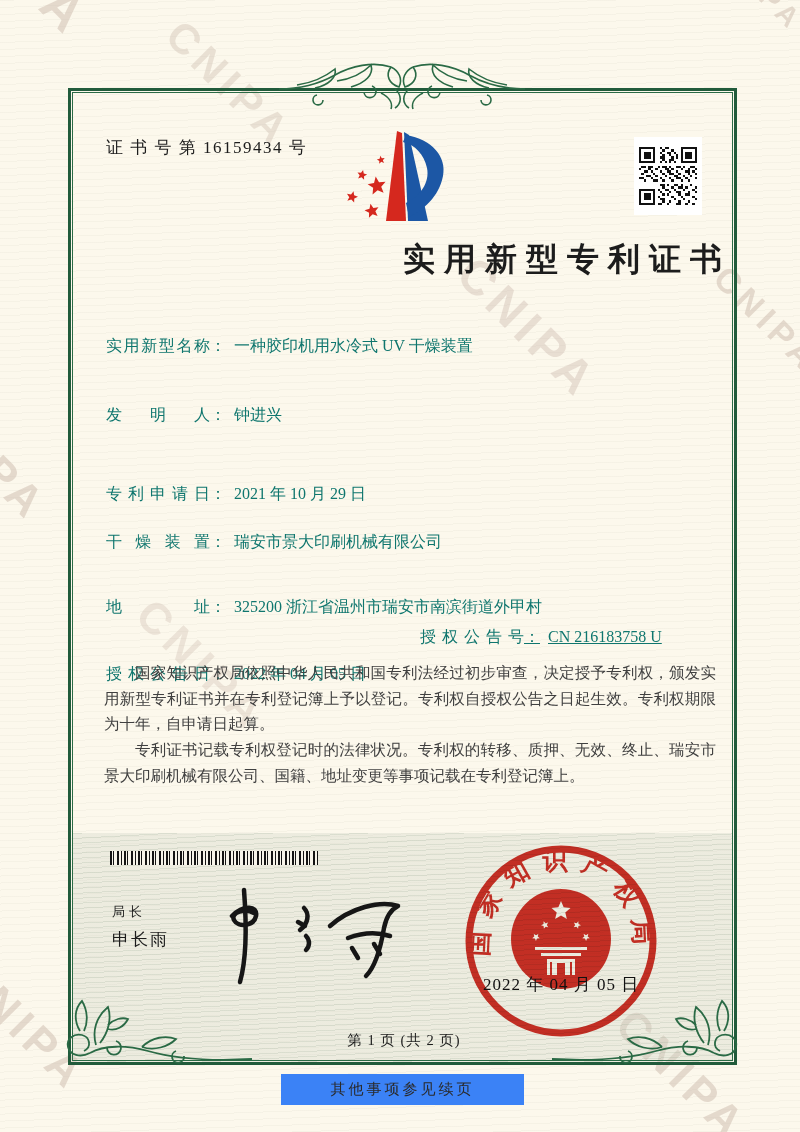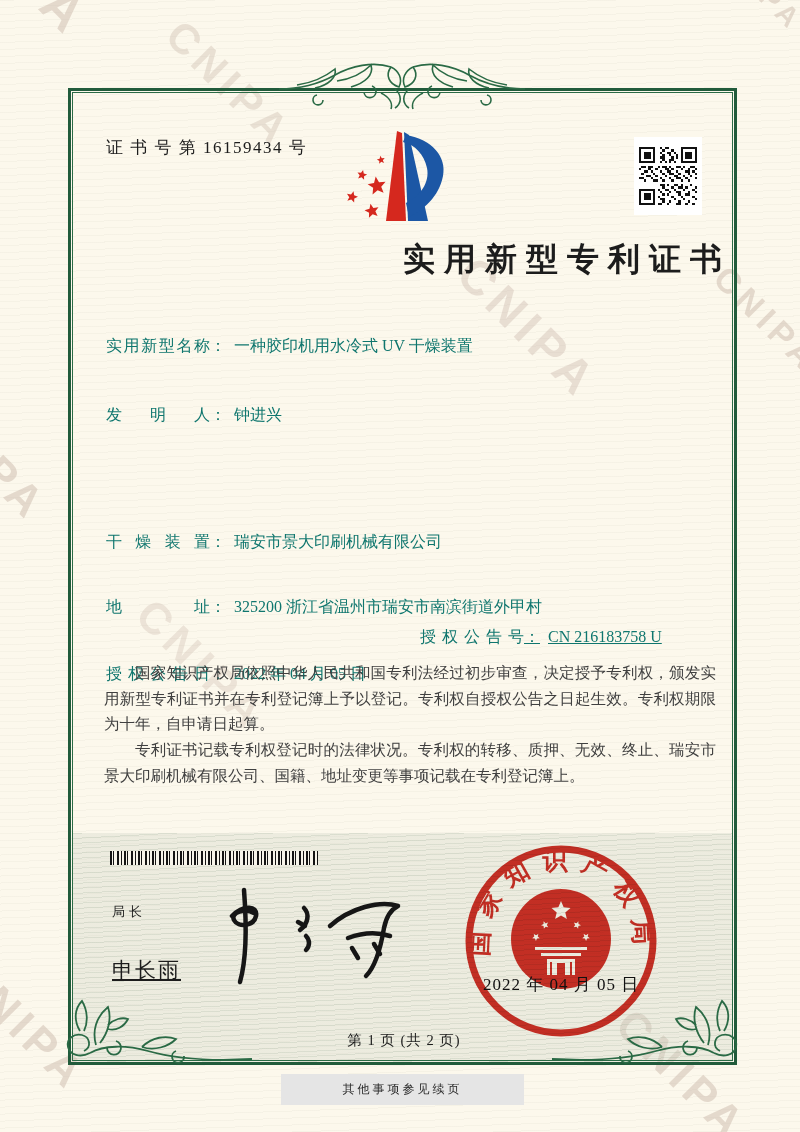--- a/index.html
+++ b/index.html
@@ -44,30 +44,30 @@
   .paras p{margin:0;text-indent:2em;}
   
   .barcode{position:absolute;left:110px;top:851px;width:208px;height:14px;z-index:4;
     background:repeating-linear-gradient(90deg,
       #141414 0 1.5px,#f7f4ea 1.5px 3px,
       #141414 3px 4px,#f7f4ea 4px 6.5px,
       #141414 6.5px 9px,#f7f4ea 9px 10.5px,
       #141414 10.5px 11.5px,#f7f4ea 11.5px 14px);}
   
   .sig-role{position:absolute;left:112px;top:903px;z-index:4;font-size:13px;letter-spacing:4px;}
-  .sig-name{position:absolute;left:112px;top:956px;z-index:4;font-size:21px;letter-spacing:2px;text-decoration:underline;}
+  .sig-name{position:absolute;left:112px;top:928px;z-index:4;font-size:17px;letter-spacing:2px;}
   .sig-svg{position:absolute;left:202px;top:882px;z-index:4;}
   
   .seal-svg{position:absolute;left:462px;top:842px;z-index:4;mix-blend-mode:multiply;opacity:0.95;}
   .seal-date{position:absolute;left:478px;top:973px;width:166px;z-index:5;text-align:center;
              font-size:17px;letter-spacing:1px;color:#111;}
   
   .pageinfo{position:absolute;left:68px;top:1031px;width:672px;z-index:4;text-align:center;font-size:14.5px;letter-spacing:1px;}
-  .cont{position:absolute;left:281px;top:1074px;width:243px;height:31px;background:#e5e5e5;z-index:3;
-        display:flex;align-items:center;justify-content:center;font-size:12px;letter-spacing:3px;color:#2a2a2a;}
+  .cont{position:absolute;left:281px;top:1074px;width:243px;height:31px;background:#3b82f6;z-index:3;
+        display:flex;align-items:center;justify-content:center;font-size:15px;letter-spacing:3px;color:#2a2a2a;}
   
   .orn{position:absolute;z-index:3;}
 </style>
 </head>
 <body>
 
 <div id="page">
 
   <span class="wm" style="left:-80px;top:-70px;font-size:52px;">CNIPA</span>
   <span class="wm" style="left:700px;top:-30px;font-size:28px;">CNIPA</span>
@@ -144,20 +144,23 @@
     </svg>
   </div>
 
   <div class="title">实用新型专利证书</div>
 
   <div class="frow" style="top:336px;">
     <span class="lbl">实用新型名称</span><span>：</span><span class="val">一种胶印机用水冷式 UV 干燥装置</span>
   </div>
   <div class="frow" style="top:386px;margin-top:19px;">
     <span class="lbl">发明人</span><span>：</span><span class="val">钟进兴</span>
+  </div>
+  <div class="frow" style="top:484px;">
+    <span class="lbl">专利申请日</span><span>：</span><span class="val">2021 年 10 月 29 日</span>
   </div>
   <div class="frow" style="top:532px;">
     <span class="lbl">干燥装置</span><span>：</span><span class="val">瑞安市景大印刷机械有限公司</span>
   </div>
   <div class="frow" style="top:580px;margin-top:17px;">
     <span class="lbl">地址</span><span>：</span><span class="val">325200 浙江省温州市瑞安市南滨街道外甲村</span>
   </div>
   <div class="frow" style="top:627px;margin-top:37px;">
     <span class="lbl">授权公告日</span><span>：</span><span class="val">2022 年 04 月 05 日</span>
   </div>

